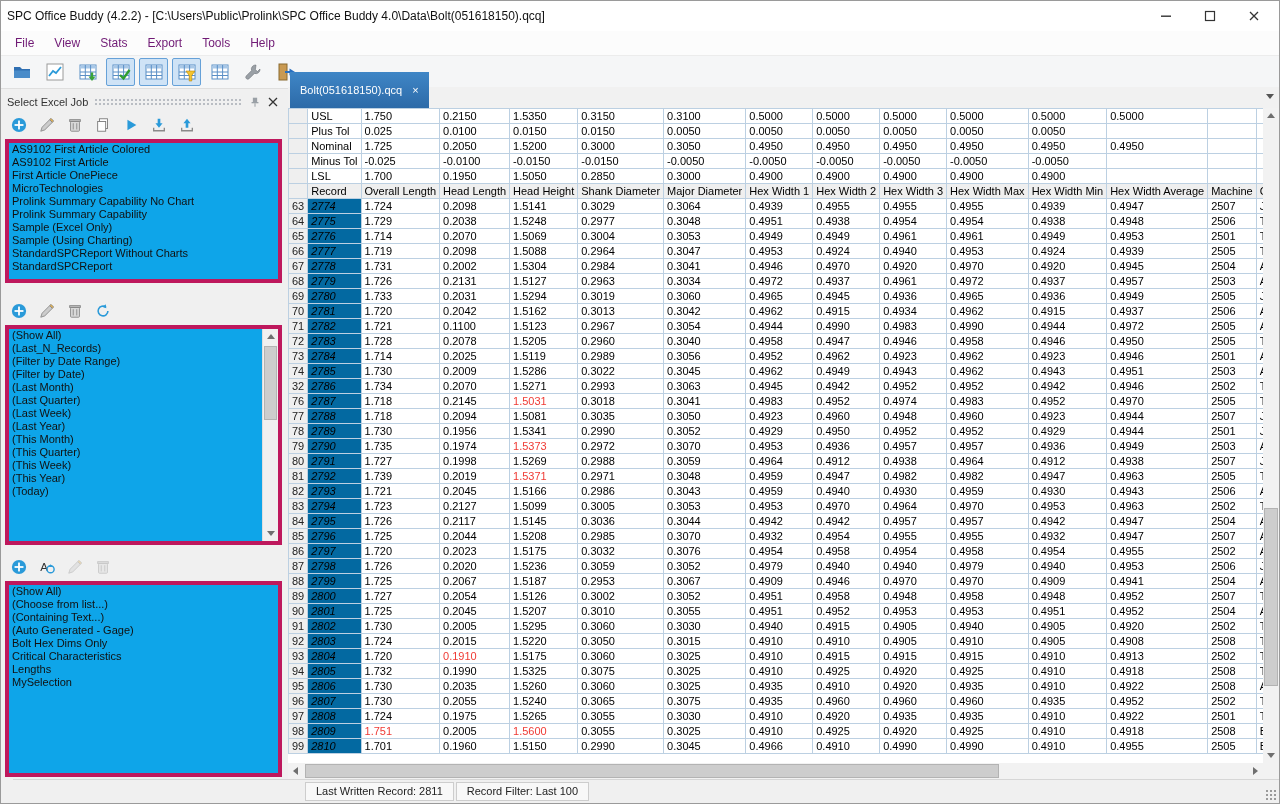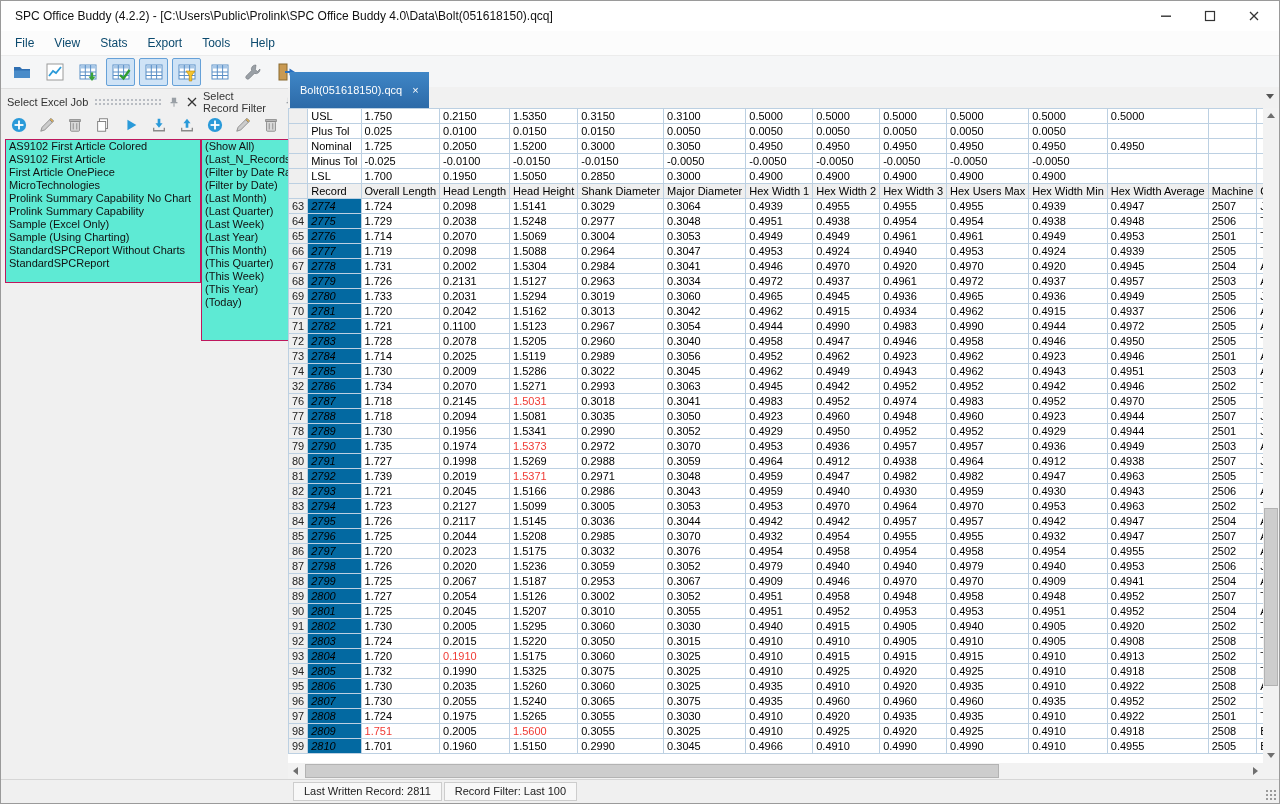--- a/index.html
+++ b/index.html
@@ -1,45 +1,45 @@
 <!DOCTYPE html>
 <html><head>
 <meta charset="utf-8">
 <style>
   html,body{margin:0;padding:0;background:#d8d8d8;}
   .window{position:relative;width:1280px;height:804px;background:#f0f0f0;overflow:hidden;
           font-family:"Liberation Sans",sans-serif;border:1px solid #9a9a9a;box-sizing:border-box;}
   
-  .titlebar{height:30px;background:#ffffff;display:flex;align-items:center;padding-left:8px;font-size:12px;color:#111;}
+  .titlebar{height:30px;background:#ffffff;display:flex;align-items:center;font-size:12px;color:#111;}
   .titlebar .icon{margin-right:6px;}
   .title-text{flex:1;white-space:nowrap;overflow:hidden;}
   .win-controls{display:flex;height:30px;}
   .win-btn{width:44px;height:30px;display:flex;align-items:center;justify-content:center;}
   
-  .menubar{height:24px;background:#fcfcfc;display:flex;align-items:center;font-size:12px;color:#0c4a6e;border-bottom:1px solid #ececec;padding-left:4px;}
+  .menubar{height:24px;background:#fcfcfc;display:flex;align-items:center;font-size:12px;color:#701a75;border-bottom:1px solid #ececec;padding-left:4px;}
   .menu-item{padding:3px 10px;}
   
   .toolbar{height:32px;display:flex;align-items:center;gap:4px;padding:0 6px;background:#f5f6f7;border-bottom:1px solid #dfdfdf;}
   .tbtn{width:27px;height:26px;display:flex;align-items:center;justify-content:center;border:1px solid transparent;border-radius:2px;}
   .tbtn.pressed{background:#cfe3f6;border-color:#66a1d8;}
   .icon svg{display:block;}
   
   .body-area{position:absolute;top:86px;left:0;right:0;bottom:24px;}
-  .left-dock{position:absolute;left:0;top:0;bottom:0;width:284px;display:flex;flex-direction:row;padding:6px 3px 2px 4px;box-sizing:border-box;}
+  .left-dock{position:absolute;left:0;top:0;bottom:0;width:284px;display:flex;flex-direction:column;padding:6px 3px 2px 4px;box-sizing:border-box;}
   .panel{display:flex;flex-direction:column;min-height:0;}
   #panel-job{height:190px;margin-bottom:14px;}
   #panel-record{height:248px;margin-bottom:8px;}
   #panel-char{flex:1;}
   .caption{display:flex;align-items:center;height:18px;font-size:11px;color:#333;gap:6px;padding:0 2px;}
   .cap-fill{flex:1;height:9px;background-image:radial-gradient(#b9bdc3 1px,transparent 1.3px);background-size:4px 4px;}
   .cap-btn{width:14px;height:14px;display:flex;align-items:center;justify-content:center;color:#555;font-size:12px;line-height:1;}
   .ptoolbar{display:flex;align-items:center;gap:8px;height:28px;padding:0 4px;}
   .ptbtn{width:20px;height:20px;display:flex;align-items:center;justify-content:center;}
   .ptbtn.disabled{opacity:.38;}
-  .listbox{flex:1;background:#5eead4;border:1px solid #be185d;overflow:hidden;position:relative;font-size:11px;color:#111;}
+  .listbox{flex:1;background:#0ea5e9;border:4px solid #be185d;overflow:hidden;position:relative;font-size:11px;color:#111;}
   .list-item{height:13px;line-height:13px;padding:0 3px;white-space:nowrap;overflow:hidden;}
   
   .mini-scroll{position:absolute;right:0;top:0;bottom:0;width:15px;background:#f0f0f0;border-left:1px solid #dedede;}
   .mini-thumb{position:absolute;left:1px;right:1px;top:17px;height:72px;background:#cdcdcd;border:1px solid #b3b3b3;}
   .arr{width:0;height:0;position:absolute;}
   .arr-up{left:4px;top:5px;border-left:4px solid transparent;border-right:4px solid transparent;border-bottom:5px solid #6f6f6f;}
   .arr-down{left:4px;bottom:5px;border-left:4px solid transparent;border-right:4px solid transparent;border-top:5px solid #6f6f6f;}
   
   .main-area{position:absolute;left:287px;top:0;right:0;bottom:0;background:#fff;}
   .tabbar{height:21px;background:#f1f1f1;border-bottom:1px solid #4f86bb;display:flex;align-items:flex-end;position:relative;}
@@ -56,21 +56,21 @@
   td.oos{color:#ef3a34;}
   
   .vscroll{position:absolute;top:21px;right:0;bottom:16px;width:16px;background:#f2f2f2;}
   .vthumb{position:absolute;left:1px;right:1px;top:61%;height:27%;background:#cdcdcd;border:1px solid #b3b3b3;}
   .hscroll{position:absolute;left:0;right:16px;bottom:0;height:16px;background:#f2f2f2;}
   .hthumb{position:absolute;top:1px;bottom:1px;left:17px;width:71%;background:#cdcdcd;border:1px solid #b3b3b3;}
   .arr-left{top:4px;left:5px;border-top:4px solid transparent;border-bottom:4px solid transparent;border-right:5px solid #6f6f6f;}
   .arr-right{top:4px;right:5px;border-top:4px solid transparent;border-bottom:4px solid transparent;border-left:5px solid #6f6f6f;}
   .scroll-corner{position:absolute;right:0;bottom:0;width:16px;height:16px;background:#f2f2f2;}
   
-  .statusbar{position:absolute;left:0;right:0;bottom:0;height:24px;background:#f0f0f0;border-top:1px solid #d6d6d6;
+  .statusbar{position:absolute;left:12px;right:0;bottom:0;height:24px;background:#f0f0f0;border-top:1px solid #d6d6d6;
              display:flex;align-items:center;font-size:11px;color:#222;padding-left:292px;box-sizing:border-box;}
   .status-seg{border:1px solid #cdcdcd;background:#f8f8f8;padding:0 10px;margin-right:2px;height:17px;line-height:17px;}
   .grip{position:absolute;right:2px;bottom:2px;width:13px;height:13px;
         background-image:radial-gradient(#9a9a9a 1.2px,transparent 1.4px);background-size:4px 4px;background-position:1px 1px;}
 </style>
 </head>
 <body>
 
 <div class="window">
 
@@ -304,42 +304,20 @@
             <div class="list-item">Prolink Summary Capability No Chart</div>
             <div class="list-item">Prolink Summary Capability</div>
             <div class="list-item">Sample (Excel Only)</div>
             <div class="list-item">Sample (Using Charting)</div>
             <div class="list-item">StandardSPCReport Without Charts</div>
             <div class="list-item">StandardSPCReport</div>
           </div>
       </div>
 
       <div class="panel" id="panel-record">
-        <div class="caption">
-          <span>Select Record Filter</span>
-          <span class="cap-fill"></span>
-          <span class="cap-btn" id="record-cap-icons" style="width:auto;gap:4px;display:flex;">
-              <span class="cap-btn">
-                <span class="icon">
-                  <svg width="12" height="12" viewBox="0 0 14 14">
-                    <rect x="4.5" y="2" width="5" height="5" fill="#9aa0a6"></rect>
-                    <rect x="3" y="7" width="8" height="1.5" fill="#9aa0a6"></rect>
-                    <rect x="6.4" y="8.5" width="1.2" height="4" fill="#9aa0a6"></rect>
-                  </svg>
-                </span>
-              </span>
-              <span class="cap-btn">
-                <span class="icon">
-                  <svg width="12" height="12" viewBox="0 0 12 12">
-                    <path d="M2 2 L10 10 M10 2 L2 10" stroke="#333" stroke-width="1.3"></path>
-                  </svg>
-                </span>
-              </span>
-            </span>
-        </div>
         <div class="ptoolbar" id="record-toolbar">
             <div class="ptbtn">
               <span class="icon">
                 <svg width="16" height="16" viewBox="0 0 18 18">
                   <circle cx="9" cy="9" r="8" fill="#2a9ad9"></circle>
                   <rect x="8" y="4" width="2" height="10" fill="#fff"></rect>
                   <rect x="4" y="8" width="10" height="2" fill="#fff"></rect>
                 </svg>
               </span>
             </div>
@@ -563,21 +541,21 @@
                 <td class="corner"></td>
                 <td class="hcell">Record</td>
                 <td class="hcell">Overall Length</td>
                 <td class="hcell">Head Length</td>
                 <td class="hcell">Head Height</td>
                 <td class="hcell">Shank Diameter</td>
                 <td class="hcell">Major Diameter</td>
                 <td class="hcell">Hex Width 1</td>
                 <td class="hcell">Hex Width 2</td>
                 <td class="hcell">Hex Width 3</td>
-                <td class="hcell">Hex Users Max</td>
+                <td class="hcell">Hex Width Max</td>
                 <td class="hcell">Hex Width Min</td>
                 <td class="hcell">Hex Width Average</td>
                 <td class="hcell">Machine</td>
                 <td class="hcell">Ope</td>
               </tr>
               <tr class="data-row">
                 <td class="corner rownum">63</td>
                 <td class="record-cell">2774</td>
                 <td class="val">1.724</td>
                 <td class="val">0.2098</td>

